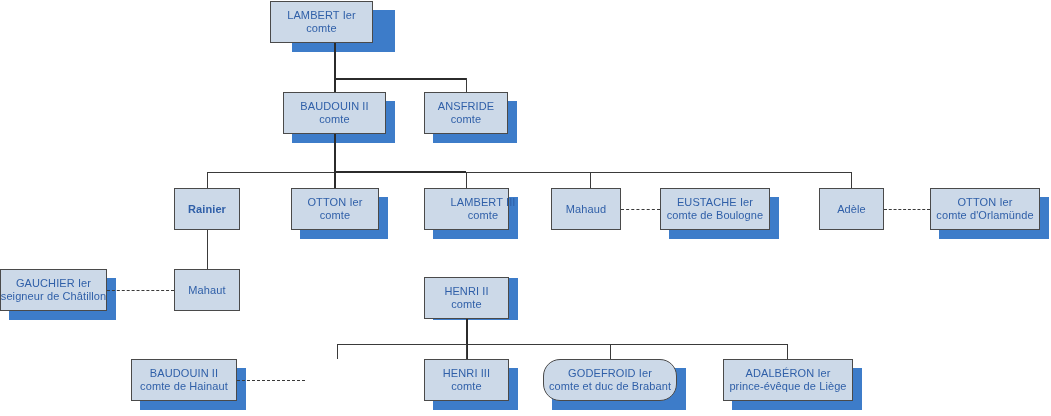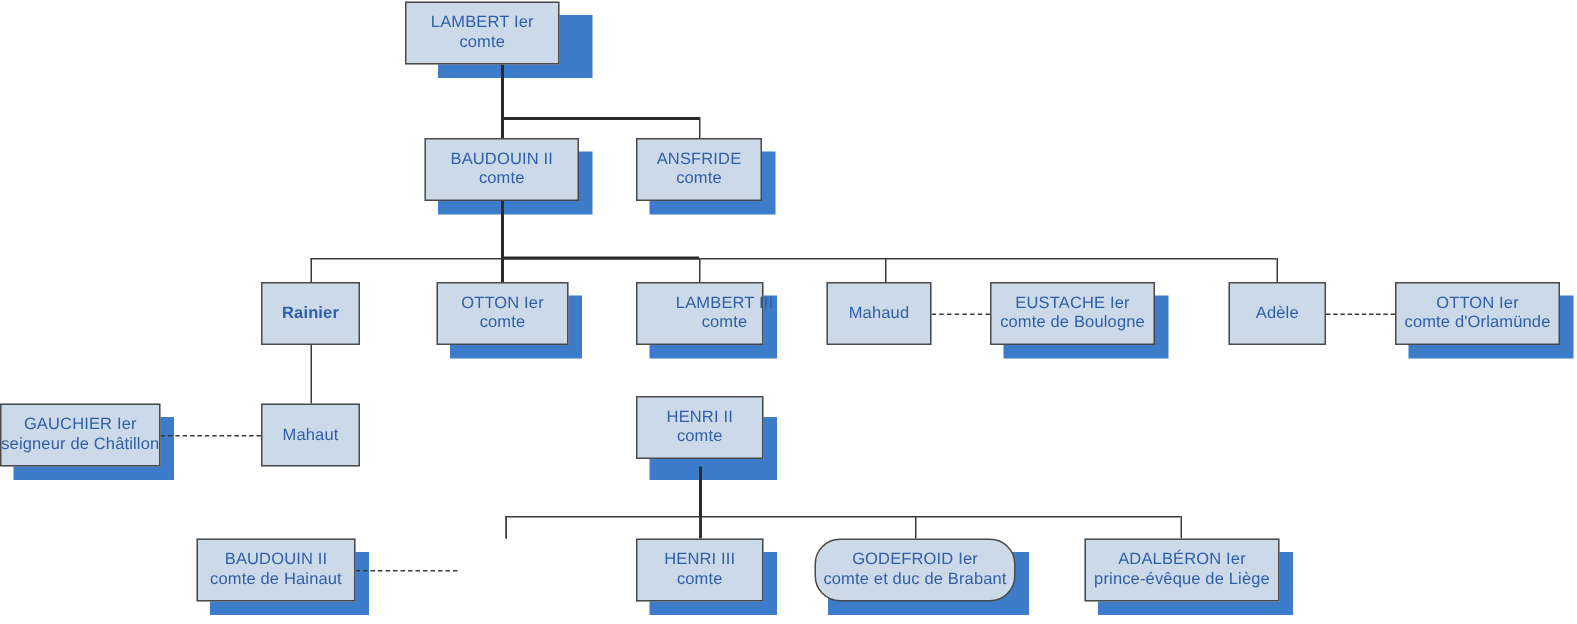--- a/index.html
+++ b/index.html
@@ -143,21 +143,21 @@
       <span class="ln">OTTON Ier</span>
       <span class="ln">comte d'Orlamünde</span>
     </div>
     <div class="node" style="left: 0px; top: 269px; width: 107px; height: 42px; background: rgb(204, 217, 232); border-color: rgb(74, 74, 74); color: rgb(47, 95, 168);">
       <span class="ln">GAUCHIER Ier</span>
       <span class="ln">seigneur de Châtillon</span>
     </div>
     <div class="node" style="left: 174px; top: 269px; width: 66px; height: 42px; background: rgb(204, 217, 232); border-color: rgb(74, 74, 74); color: rgb(47, 95, 168);">
       <span class="ln">Mahaut</span>
     </div>
-    <div class="node" style="left: 424px; top: 264px; width: 85px; height: 42px; background: rgb(204, 217, 232); border-color: rgb(74, 74, 74); color: rgb(47, 95, 168);">
+    <div class="node" style="left: 424px; top: 277px; width: 85px; height: 42px; background: rgb(204, 217, 232); border-color: rgb(74, 74, 74); color: rgb(47, 95, 168);">
       <span class="ln">HENRI II</span>
       <span class="ln">comte</span>
     </div>
     <div class="node" style="left: 131px; top: 359px; width: 106px; height: 42px; background: rgb(204, 217, 232); border-color: rgb(74, 74, 74); color: rgb(47, 95, 168);">
       <span class="ln">BAUDOUIN II</span>
       <span class="ln">comte de Hainaut</span>
     </div>
     <div class="node" style="left: 424px; top: 359px; width: 85px; height: 42px; background: rgb(204, 217, 232); border-color: rgb(74, 74, 74); color: rgb(47, 95, 168);">
       <span class="ln">HENRI III</span>
       <span class="ln">comte</span>

